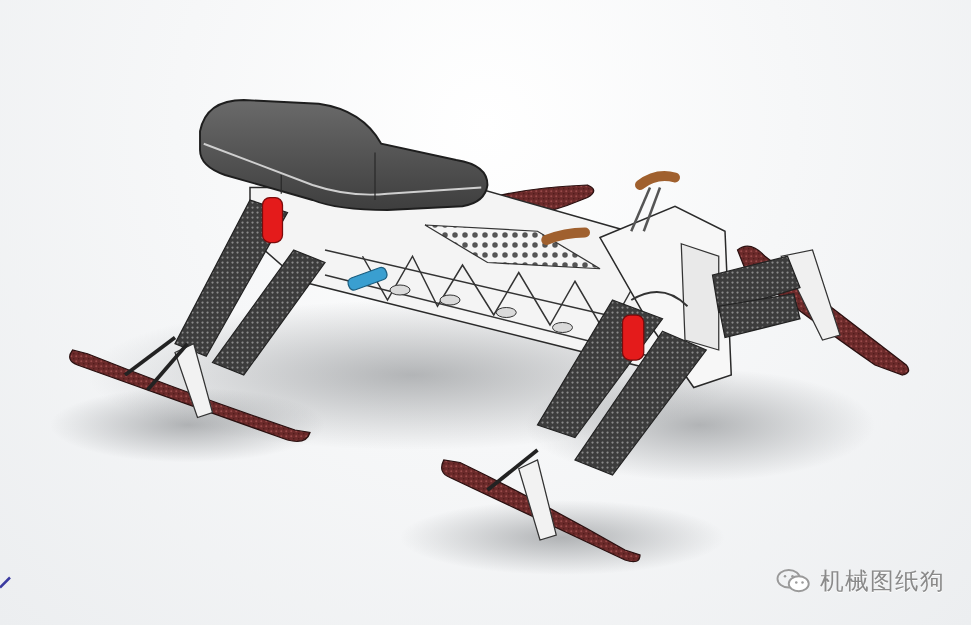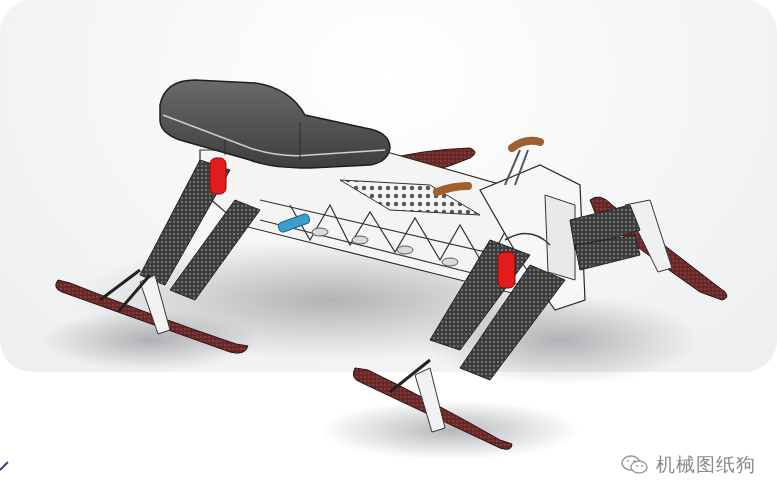--- a/index.html
+++ b/index.html
@@ -1,18 +1,18 @@
 <!DOCTYPE html>
 <html><head>
 <meta charset="utf-8">
 <style>
   html, body { margin: 0; padding: 0; }
   body { width: 777px; height: 500px; overflow: hidden; font-family: "DejaVu Sans", sans-serif; }
-  .canvas { position: relative; width: 777px; height: 372px;
-    background: radial-gradient(ellipse at 50% 20%, #ffffff 0%, #f6f7f8 45%, #eceef0 100%); border-radius: 32px; }
+  .canvas { position: relative; width: 777px; height: 500px;
+    background: radial-gradient(ellipse at 50% 20%, #ffffff 0%, #f6f7f8 45%, #eceef0 100%); }
   .scene { position: absolute; left: 0; top: 0; }
   .watermark { position: absolute; left: 620px; top: 452px; display: flex; align-items: center; gap: 6px;
     color: #8a8a8a; font-size: 19px; letter-spacing: 1px; text-shadow: 0 1px 0 #fff; }
   .wm-icon { width: 30px; height: 24px; }
   .corner-mark { position: absolute; left: 0; top: 458px; width: 10px; height: 14px; }
 </style>
 </head>
 <body>
 
 <div class="canvas">

